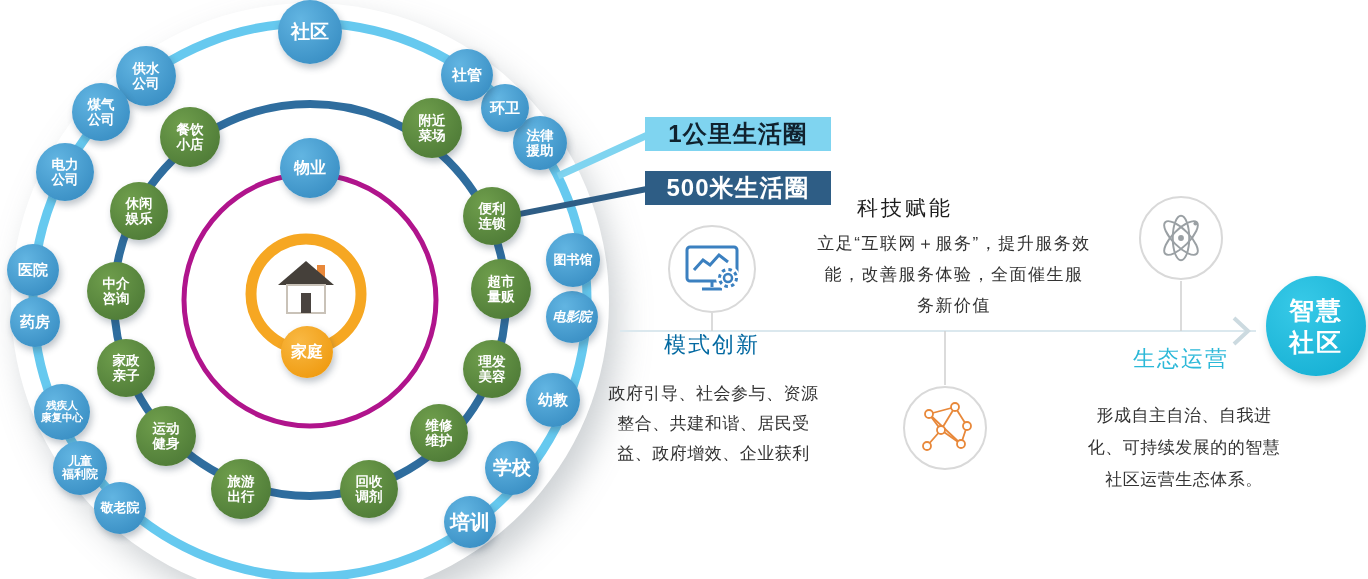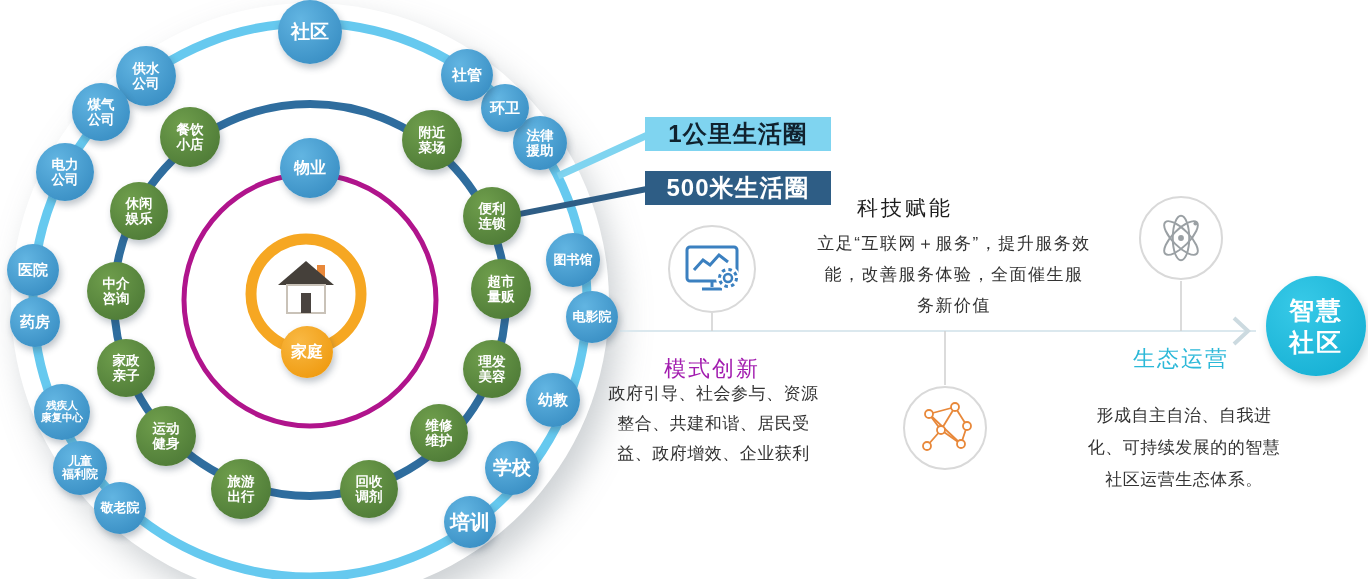--- a/index.html
+++ b/index.html
@@ -17,21 +17,21 @@
   .node.blue{background:radial-gradient(circle at 36% 30%,#62b5e2 0%,#3f94c8 70%,#3486bb 100%)}
   .node.green{background:radial-gradient(circle at 36% 30%,#6f9e4c 0%,#53803a 70%,#4a7433 100%)}
   .node.orange{background:radial-gradient(circle at 36% 30%,#f9b944 0%,#f09d14 75%)}
   .house{position:absolute;left:306px;top:289px;transform:translate(-50%,-50%);z-index:3}
   .callout{position:absolute;width:186px;height:34px;display:flex;align-items:center;
         justify-content:center;font-weight:bold;font-size:24px;z-index:4;letter-spacing:1px}
   .callout.km1{left:645px;top:117px;background:#7fd4f0;color:#10222e}
   .callout.m500{left:645px;top:171px;background:#2e5d85;color:#fff}
   .title{position:absolute;font-weight:normal;text-align:center;z-index:2}
   .tech-title{left:805px;top:194px;width:200px;font-size:21px;color:#1c1c1c;letter-spacing:3px}
-  .model-title{left:632px;top:354px;width:160px;font-size:22px;color:#a21caf;letter-spacing:2px}
+  .model-title{left:632px;top:330px;width:160px;font-size:22px;color:#0369a1;letter-spacing:2px}
   .eco-title{left:1101px;top:344px;width:160px;font-size:22px;color:#2bb8d8;letter-spacing:2px}
   .desc{position:absolute;color:#333;text-align:center;z-index:2}
   .tech-desc{left:816px;top:228px;width:276px;font-size:17px;line-height:31px;letter-spacing:1.5px}
   .model-desc{left:606px;top:379px;width:215px;font-size:17px;line-height:30px;letter-spacing:.5px}
   .eco-desc{left:1084px;top:400px;width:200px;font-size:17px;line-height:32px;letter-spacing:.5px}
   .icon-circle{position:absolute;transform:translate(-50%,-50%);border-radius:50%;
         background:#fff;border:2px solid #d9d9d9;display:flex;align-items:center;
         justify-content:center;z-index:2}
   .result{position:absolute;left:1316px;top:326px;transform:translate(-50%,-50%);
         width:100px;height:100px;border-radius:50%;
@@ -75,21 +75,21 @@
       <div class="node blue" style="left: 33px; top: 270px; width: 52px; height: 52px; font-size: 15px;">医院</div>
       <div class="node blue" style="left: 35px; top: 322px; width: 50px; height: 50px; font-size: 15px;">药房</div>
       <div class="node blue" style="left: 62px; top: 412px; width: 56px; height: 56px; font-size: 10.5px;">残疾人
 康复中心</div>
       <div class="node blue" style="left: 80px; top: 468px; width: 54px; height: 54px; font-size: 12px;">儿童
 福利院</div>
       <div class="node blue" style="left: 120px; top: 508px; width: 52px; height: 52px; font-size: 13px;">敬老院</div>
       <div class="node blue" style="left: 470px; top: 522px; width: 52px; height: 52px; font-size: 20px;">培训</div>
       <div class="node blue" style="left: 512px; top: 468px; width: 54px; height: 54px; font-size: 19px;">学校</div>
       <div class="node blue" style="left: 553px; top: 400px; width: 54px; height: 54px; font-size: 15px;">幼教</div>
-      <div class="node blue" style="left: 592px; top: 317px; width: 52px; height: 52px; font-size: 13px;">电影院</div>
+      <div class="node blue" style="left: 572px; top: 317px; width: 52px; height: 52px; font-size: 13px; font-style: italic;">电影院</div>
       <div class="node blue" style="left: 573px; top: 260px; width: 54px; height: 54px; font-size: 13px;">图书馆</div>
       <div class="node blue" style="left: 540px; top: 143px; width: 54px; height: 54px; font-size: 13.5px;">法律
 援助</div>
       <div class="node blue" style="left: 505px; top: 108px; width: 48px; height: 48px; font-size: 15px;">环卫</div>
       <div class="node blue" style="left: 467px; top: 75px; width: 52px; height: 52px; font-size: 15px;">社管</div>
       <div class="node green" style="left: 190px; top: 137px; width: 60px; height: 60px; font-size: 13.5px;">餐饮
 小店</div>
       <div class="node green" style="left: 139px; top: 211px; width: 58px; height: 58px; font-size: 13.5px;">休闲
 娱乐</div>
       <div class="node green" style="left: 116px; top: 291px; width: 58px; height: 58px; font-size: 13.5px;">中介
@@ -103,21 +103,21 @@
       <div class="node green" style="left: 369px; top: 489px; width: 58px; height: 58px; font-size: 13.5px;">回收
 调剂</div>
       <div class="node green" style="left: 439px; top: 433px; width: 58px; height: 58px; font-size: 13.5px;">维修
 维护</div>
       <div class="node green" style="left: 492px; top: 369px; width: 58px; height: 58px; font-size: 13.5px;">理发
 美容</div>
       <div class="node green" style="left: 501px; top: 289px; width: 60px; height: 60px; font-size: 13.5px;">超市
 量贩</div>
       <div class="node green" style="left: 492px; top: 216px; width: 58px; height: 58px; font-size: 13.5px;">便利
 连锁</div>
-      <div class="node green" style="left: 432px; top: 140px; width: 60px; height: 60px; font-size: 13.5px;">附近
+      <div class="node green" style="left: 432px; top: 128px; width: 60px; height: 60px; font-size: 13.5px;">附近
 菜场</div>
       <div class="node blue" style="left: 310px; top: 168px; width: 60px; height: 60px; font-size: 16px;">物业</div>
       <div class="node orange" style="left: 307px; top: 352px; width: 52px; height: 52px; font-size: 16px;">家庭</div>
     </div>
 
   <div class="house">
     <svg width="62" height="54" viewBox="0 0 62 54">
       <rect x="42" y="5" width="8" height="15" fill="#e8883a"></rect>
       <polygon points="31,1 3,25 59,25" fill="#45403a"></polygon>
       <rect x="12" y="25" width="38" height="28" fill="#ffffff" stroke="#c9c2b8" stroke-width="2"></rect>

